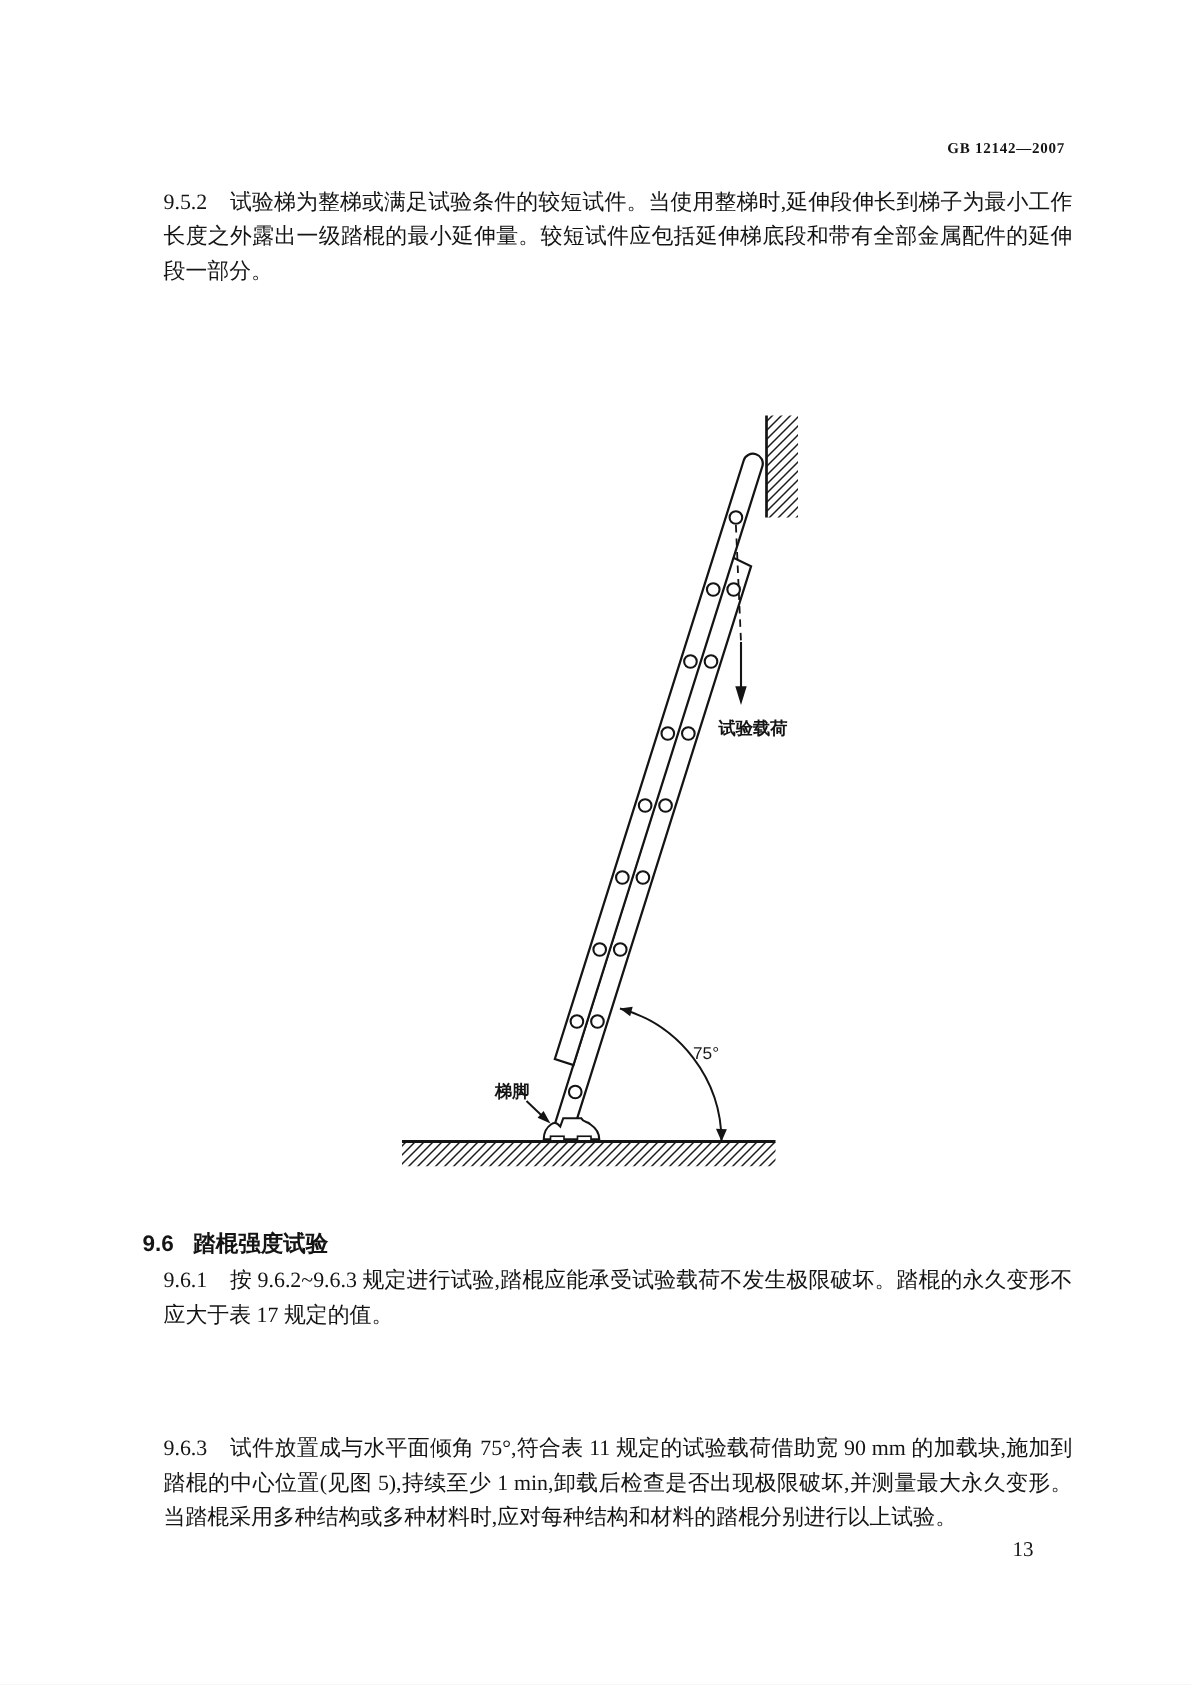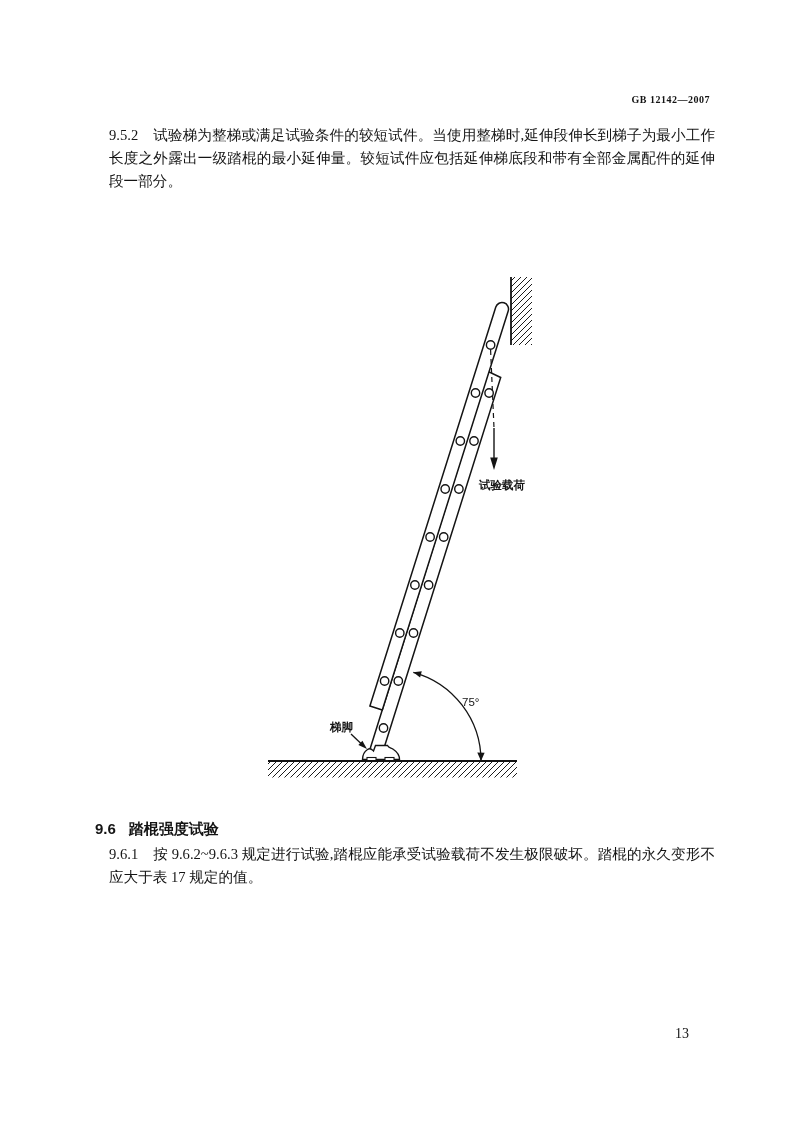--- a/index.html
+++ b/index.html
@@ -123,16 +123,19 @@
 
   <div class="sec-heading" style="top:820px">
     <span class="num">9.6</span><span>踏棍强度试验</span>
   </div>
 
   <div class="clause" style="top:843px">
     <span class="num">9.6.1</span><span>按 9.6.2~9.6.3 规定进行试验,踏棍应能承受试验载荷不发生极限破坏。踏棍的永久变形不应大于表 17 规定的值。</span>
   </div>
 
 
+  <div class="clause" style="top:955px">
+    <span class="num">9.6.3</span><span>试件放置成与水平面倾角 75°,符合表 11 规定的试验载荷借助宽 90 mm 的加载块,施加到踏棍的中心位置(见图 5),持续至少 1 min,卸载后检查是否出现极限破坏,并测量最大永久变形。当踏棍采用多种结构或多种材料时,应对每种结构和材料的踏棍分别进行以上试验。</span>
+  </div>
 
   <div class="page-num">13</div>
 
 </div>
 
 </body></html>

